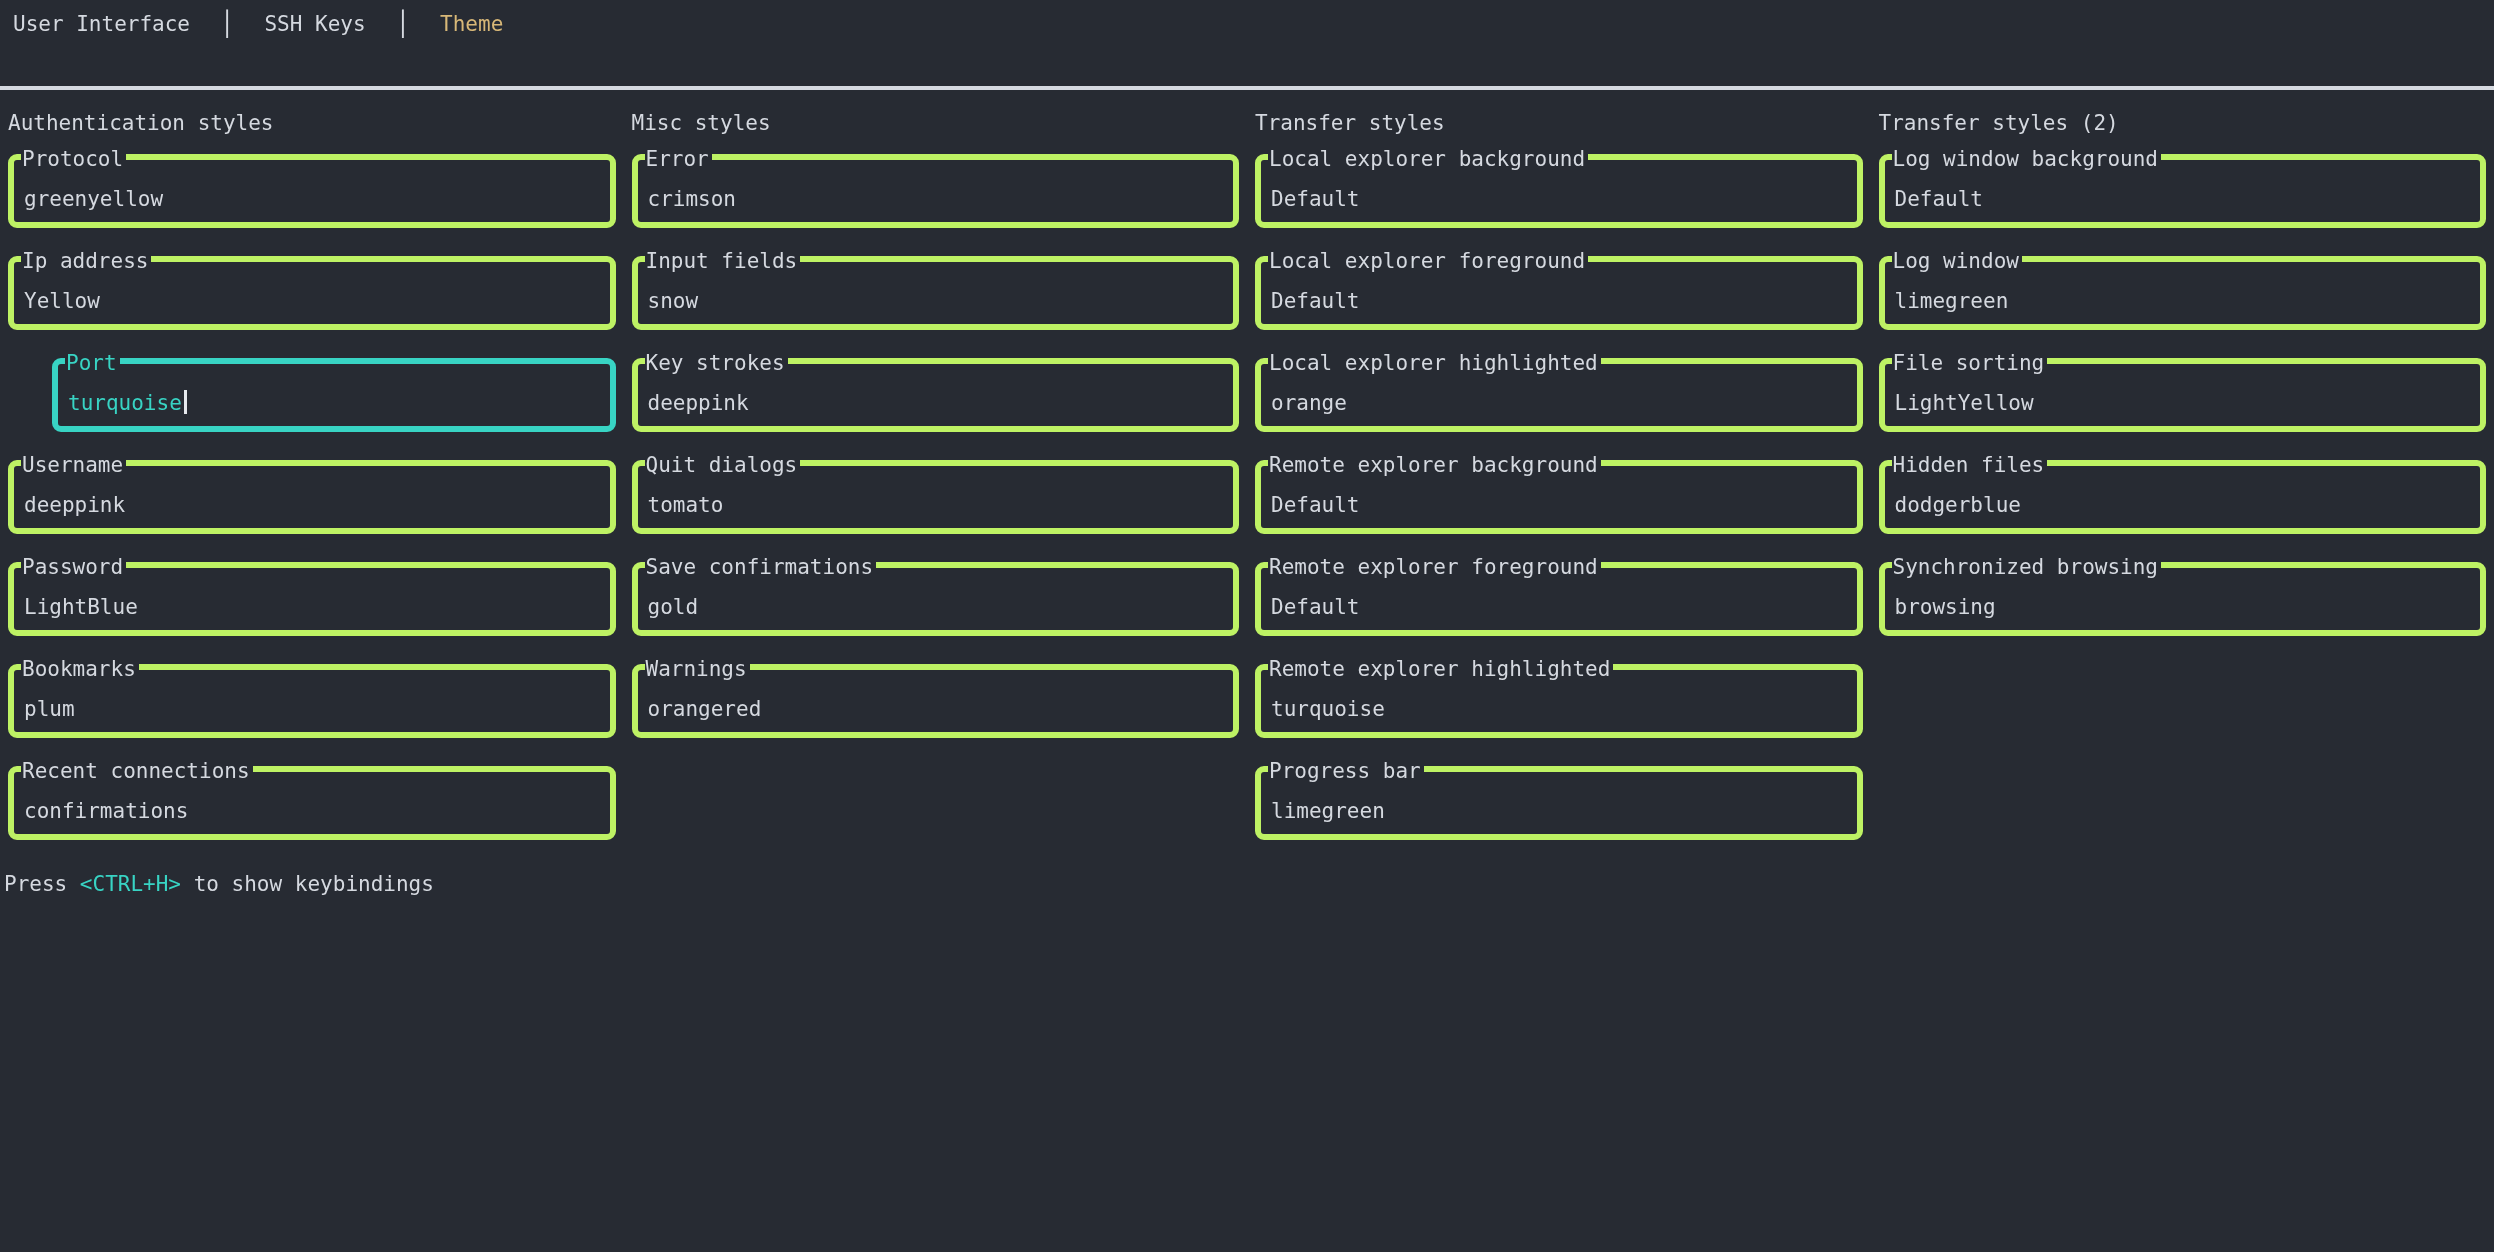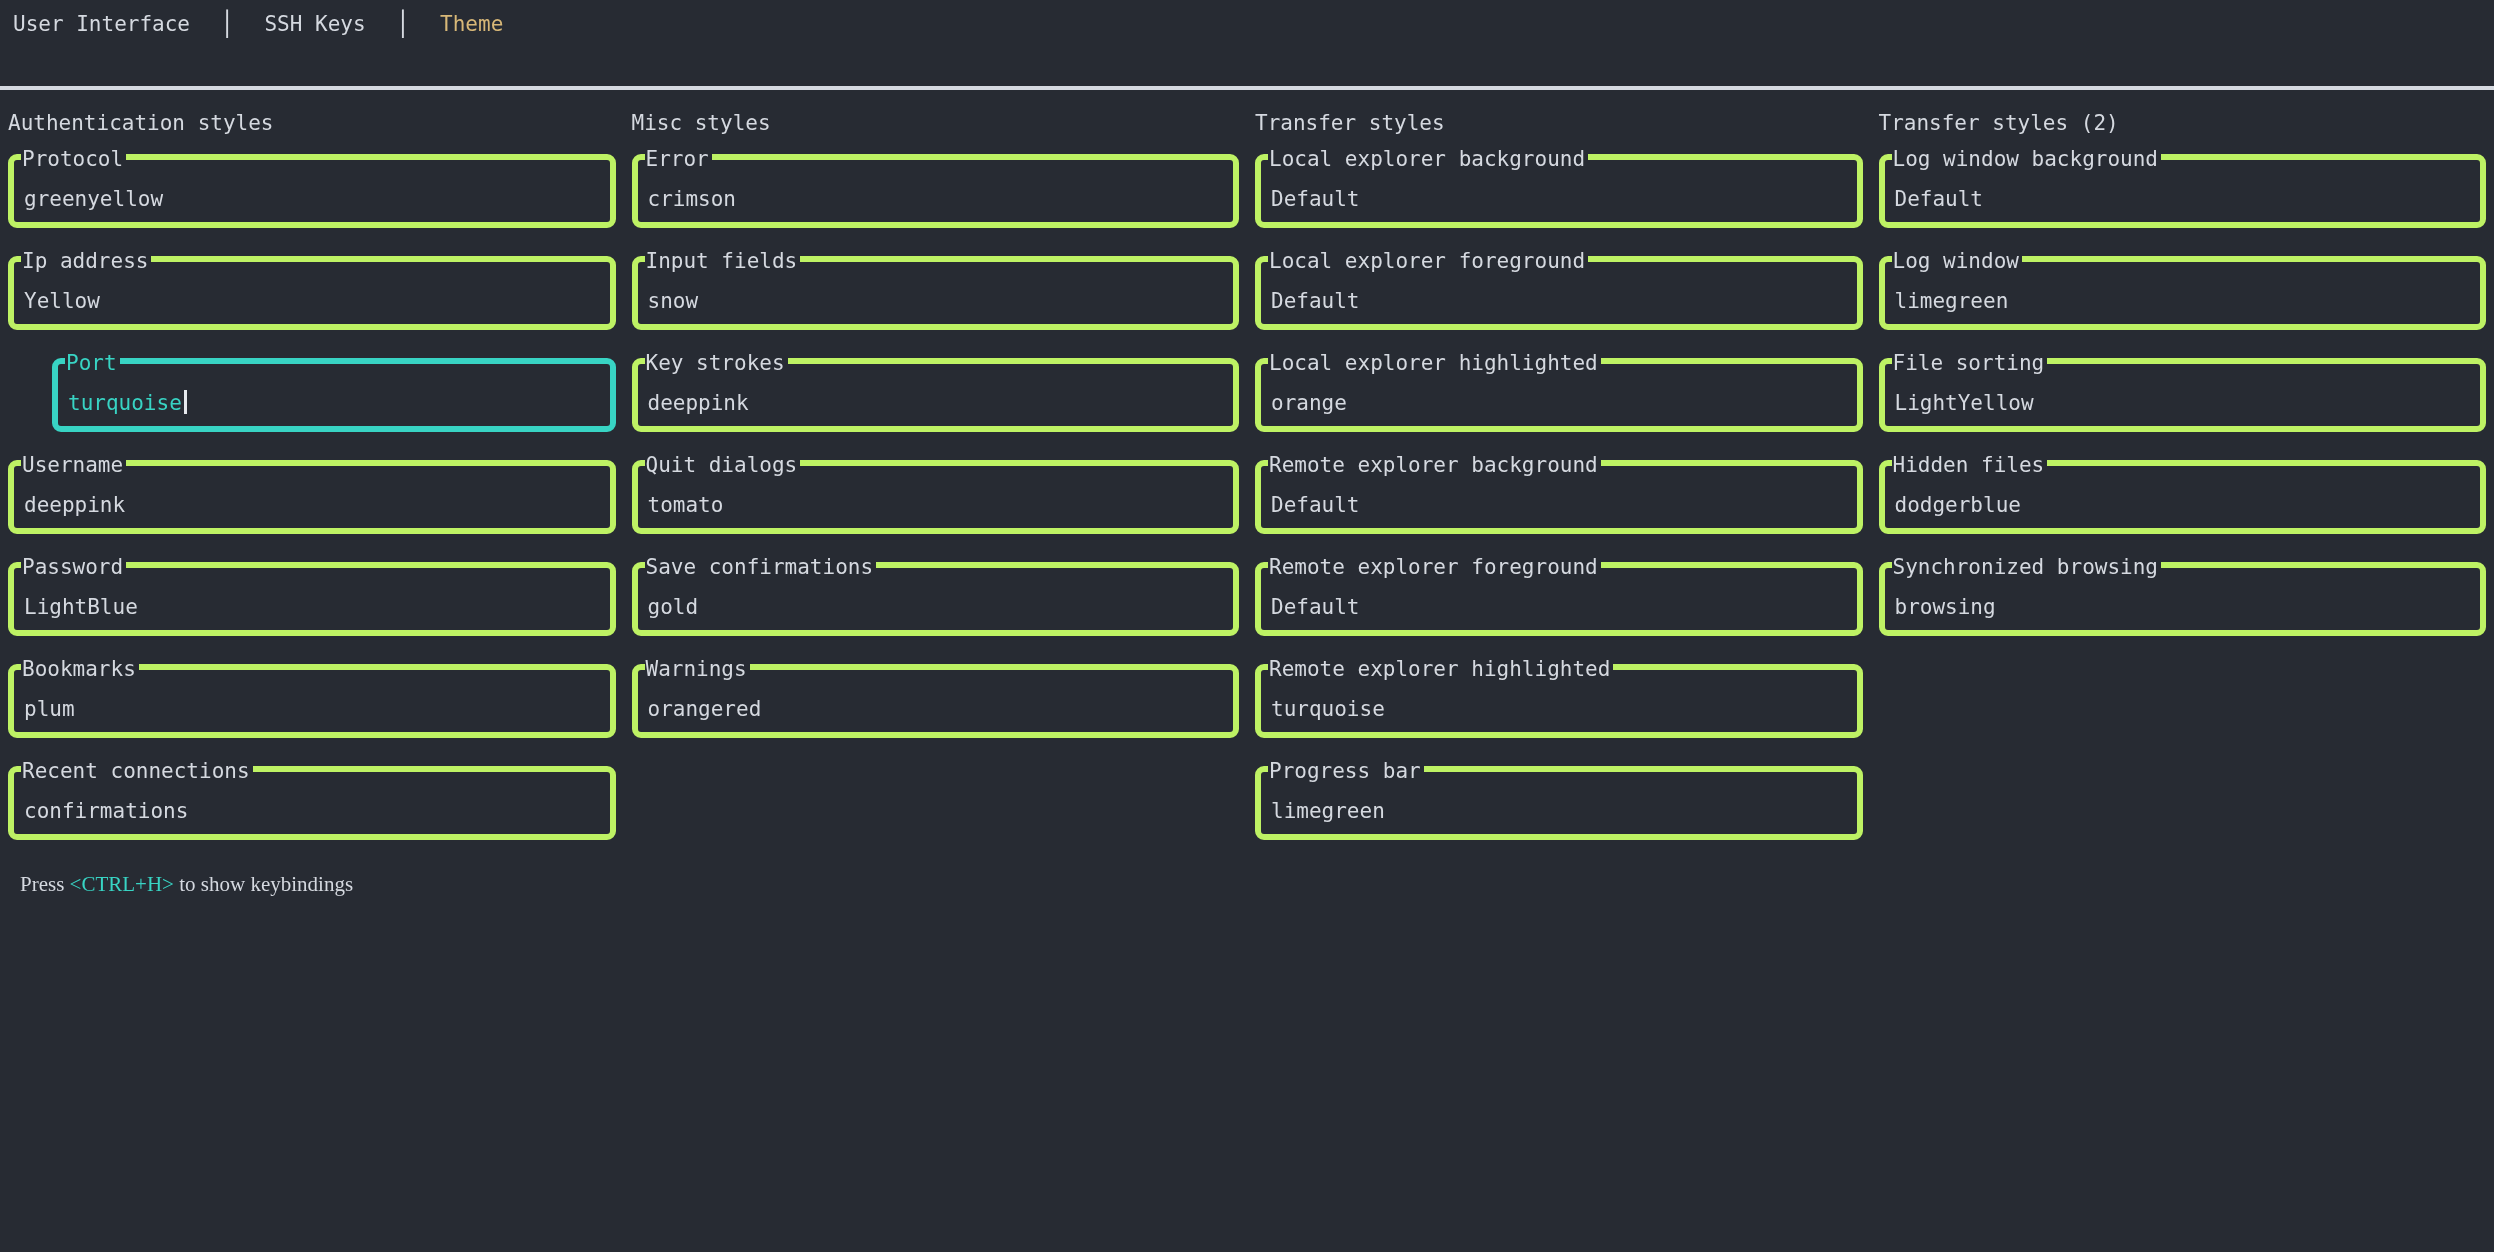--- a/index.html
+++ b/index.html
@@ -79,23 +79,22 @@
     display: inline-block;
     width: 3px;
     height: 24px;
     background: #e6e9ee;
     margin-left: 2px;
     vertical-align: -4px;
   }
 
   
   .footer {
-    margin: 4px 0 0 20px;
-    white-space: nowrap;
-    font-family: Liberation Serif, serif;
+    margin: 4px 0 0 4px;
+    white-space: nowrap;
   }
   .footer .key { color: var(--accent, #38d4c4); }
 </style>
 </head>
 <body style="background: rgb(39, 43, 51); color: rgb(213, 217, 224);">
 
 <div class="tabbar">
   <span class="tab">User Interface</span>
   <span class="tab-sep">│</span>
   <span class="tab">SSH Keys</span>

